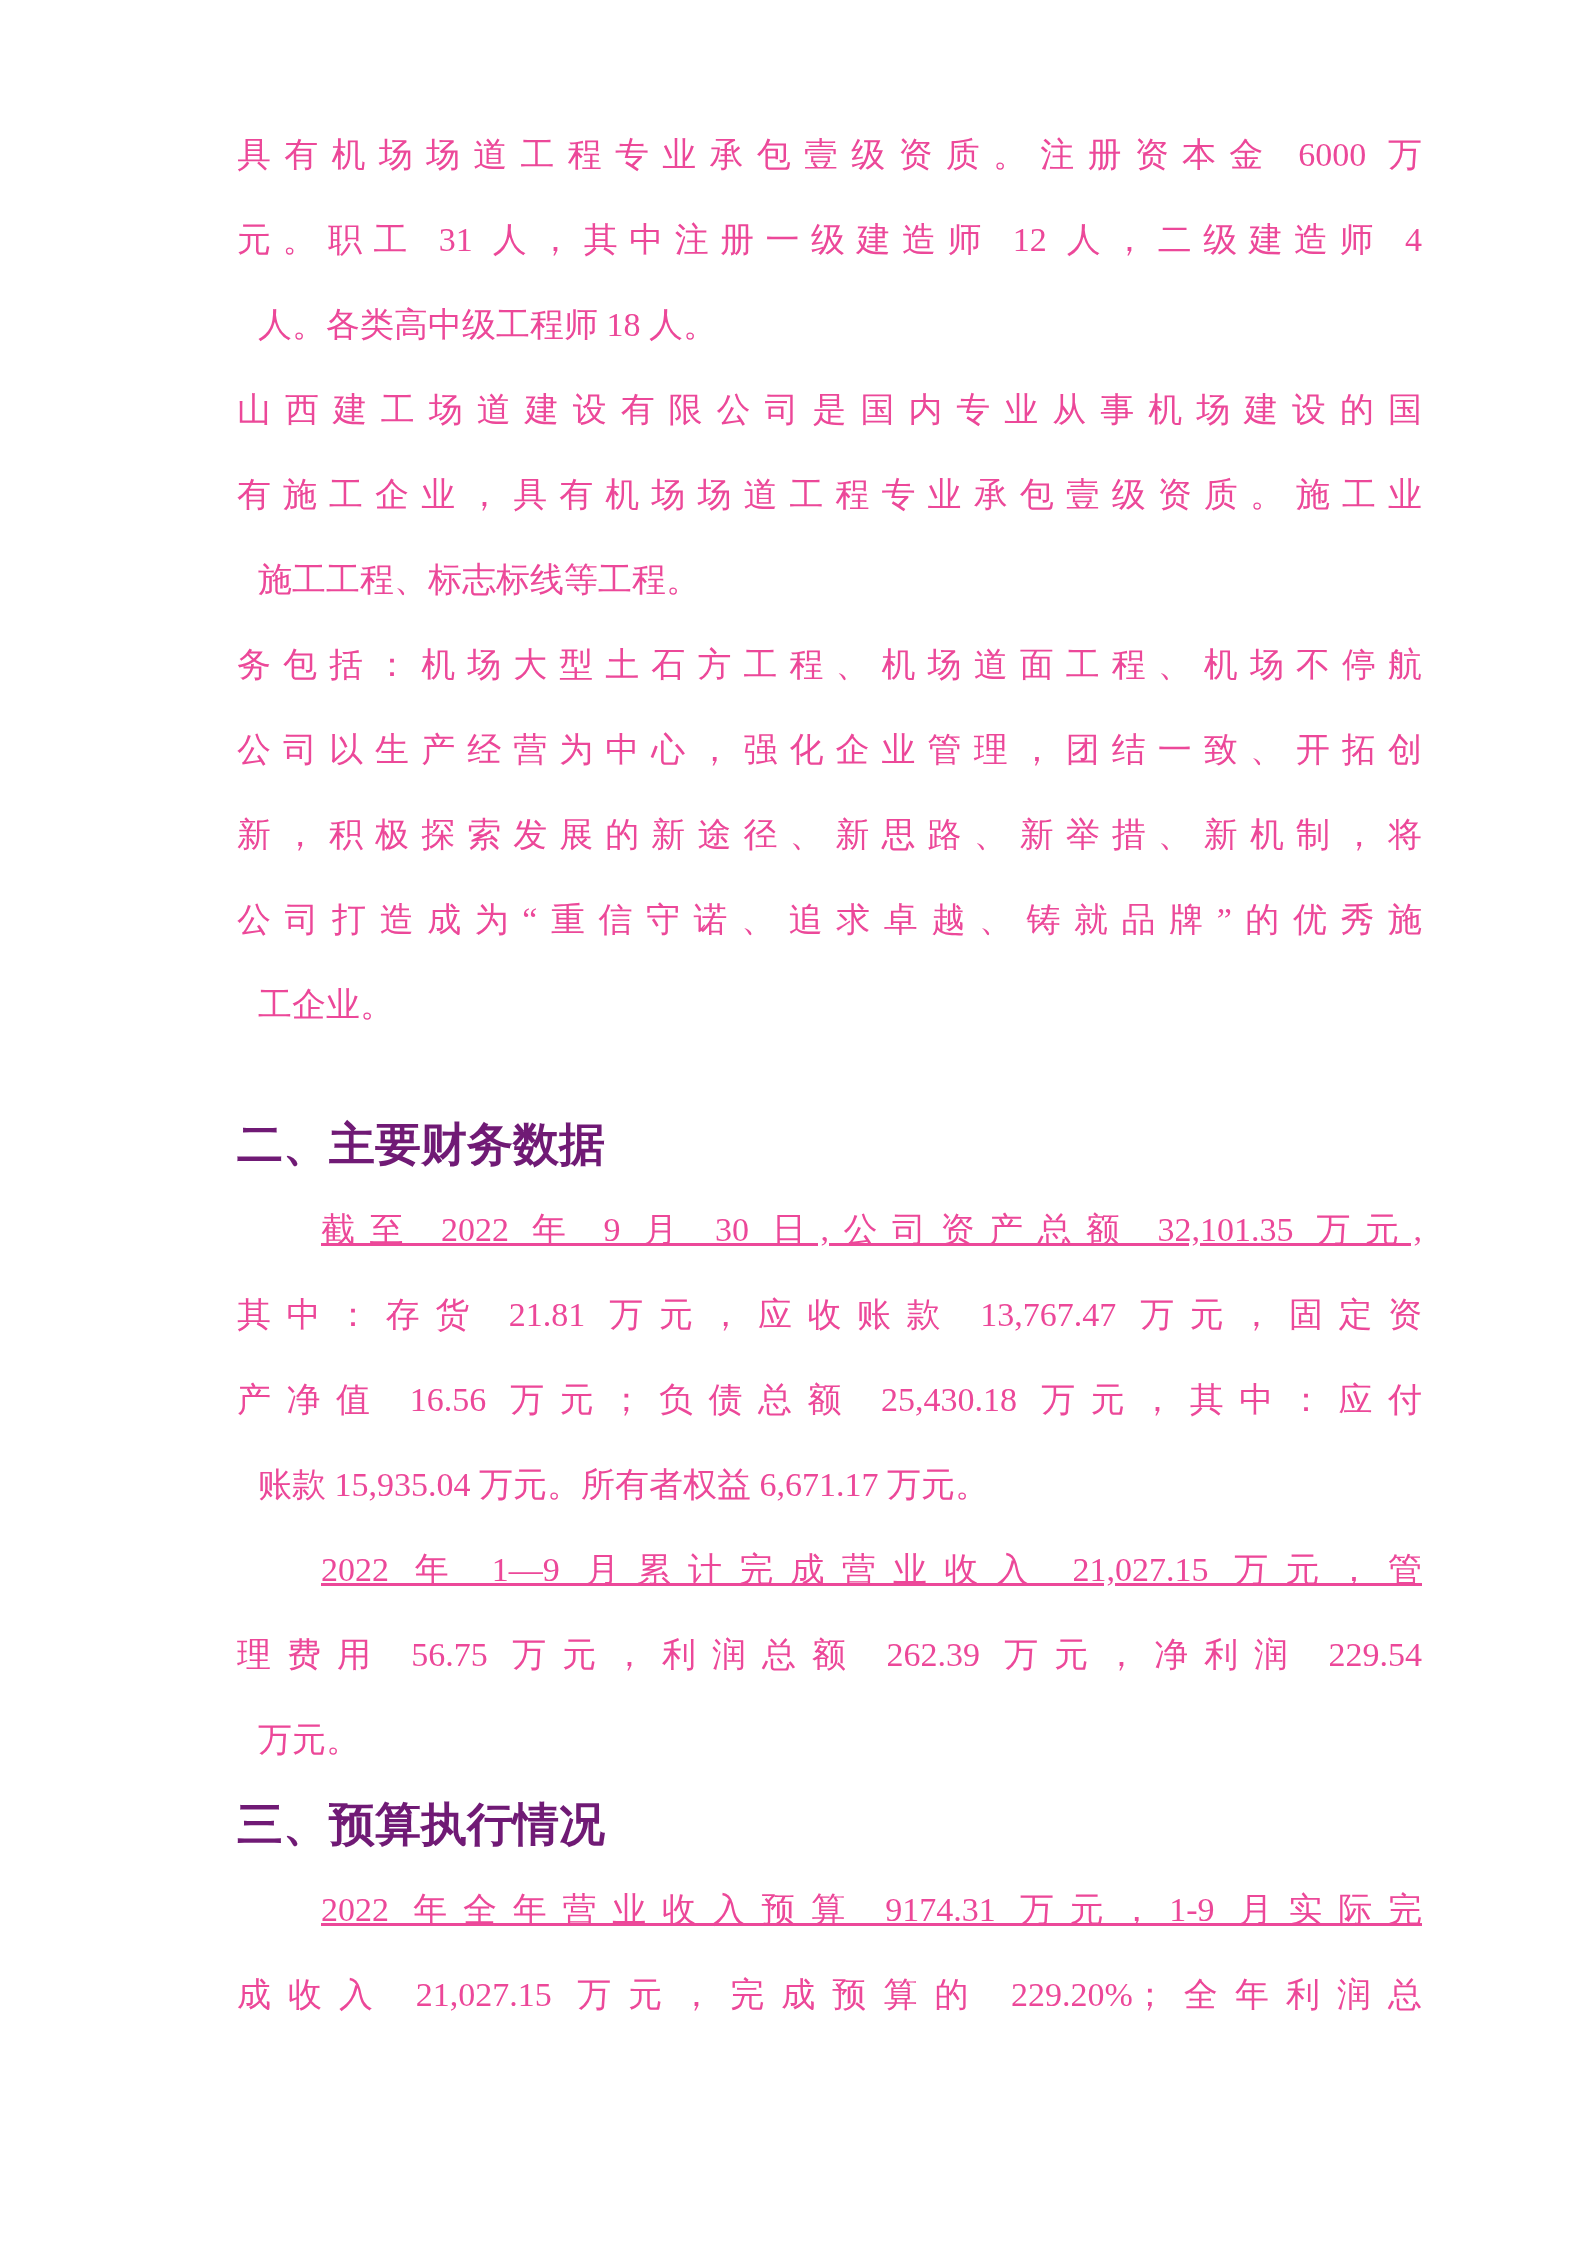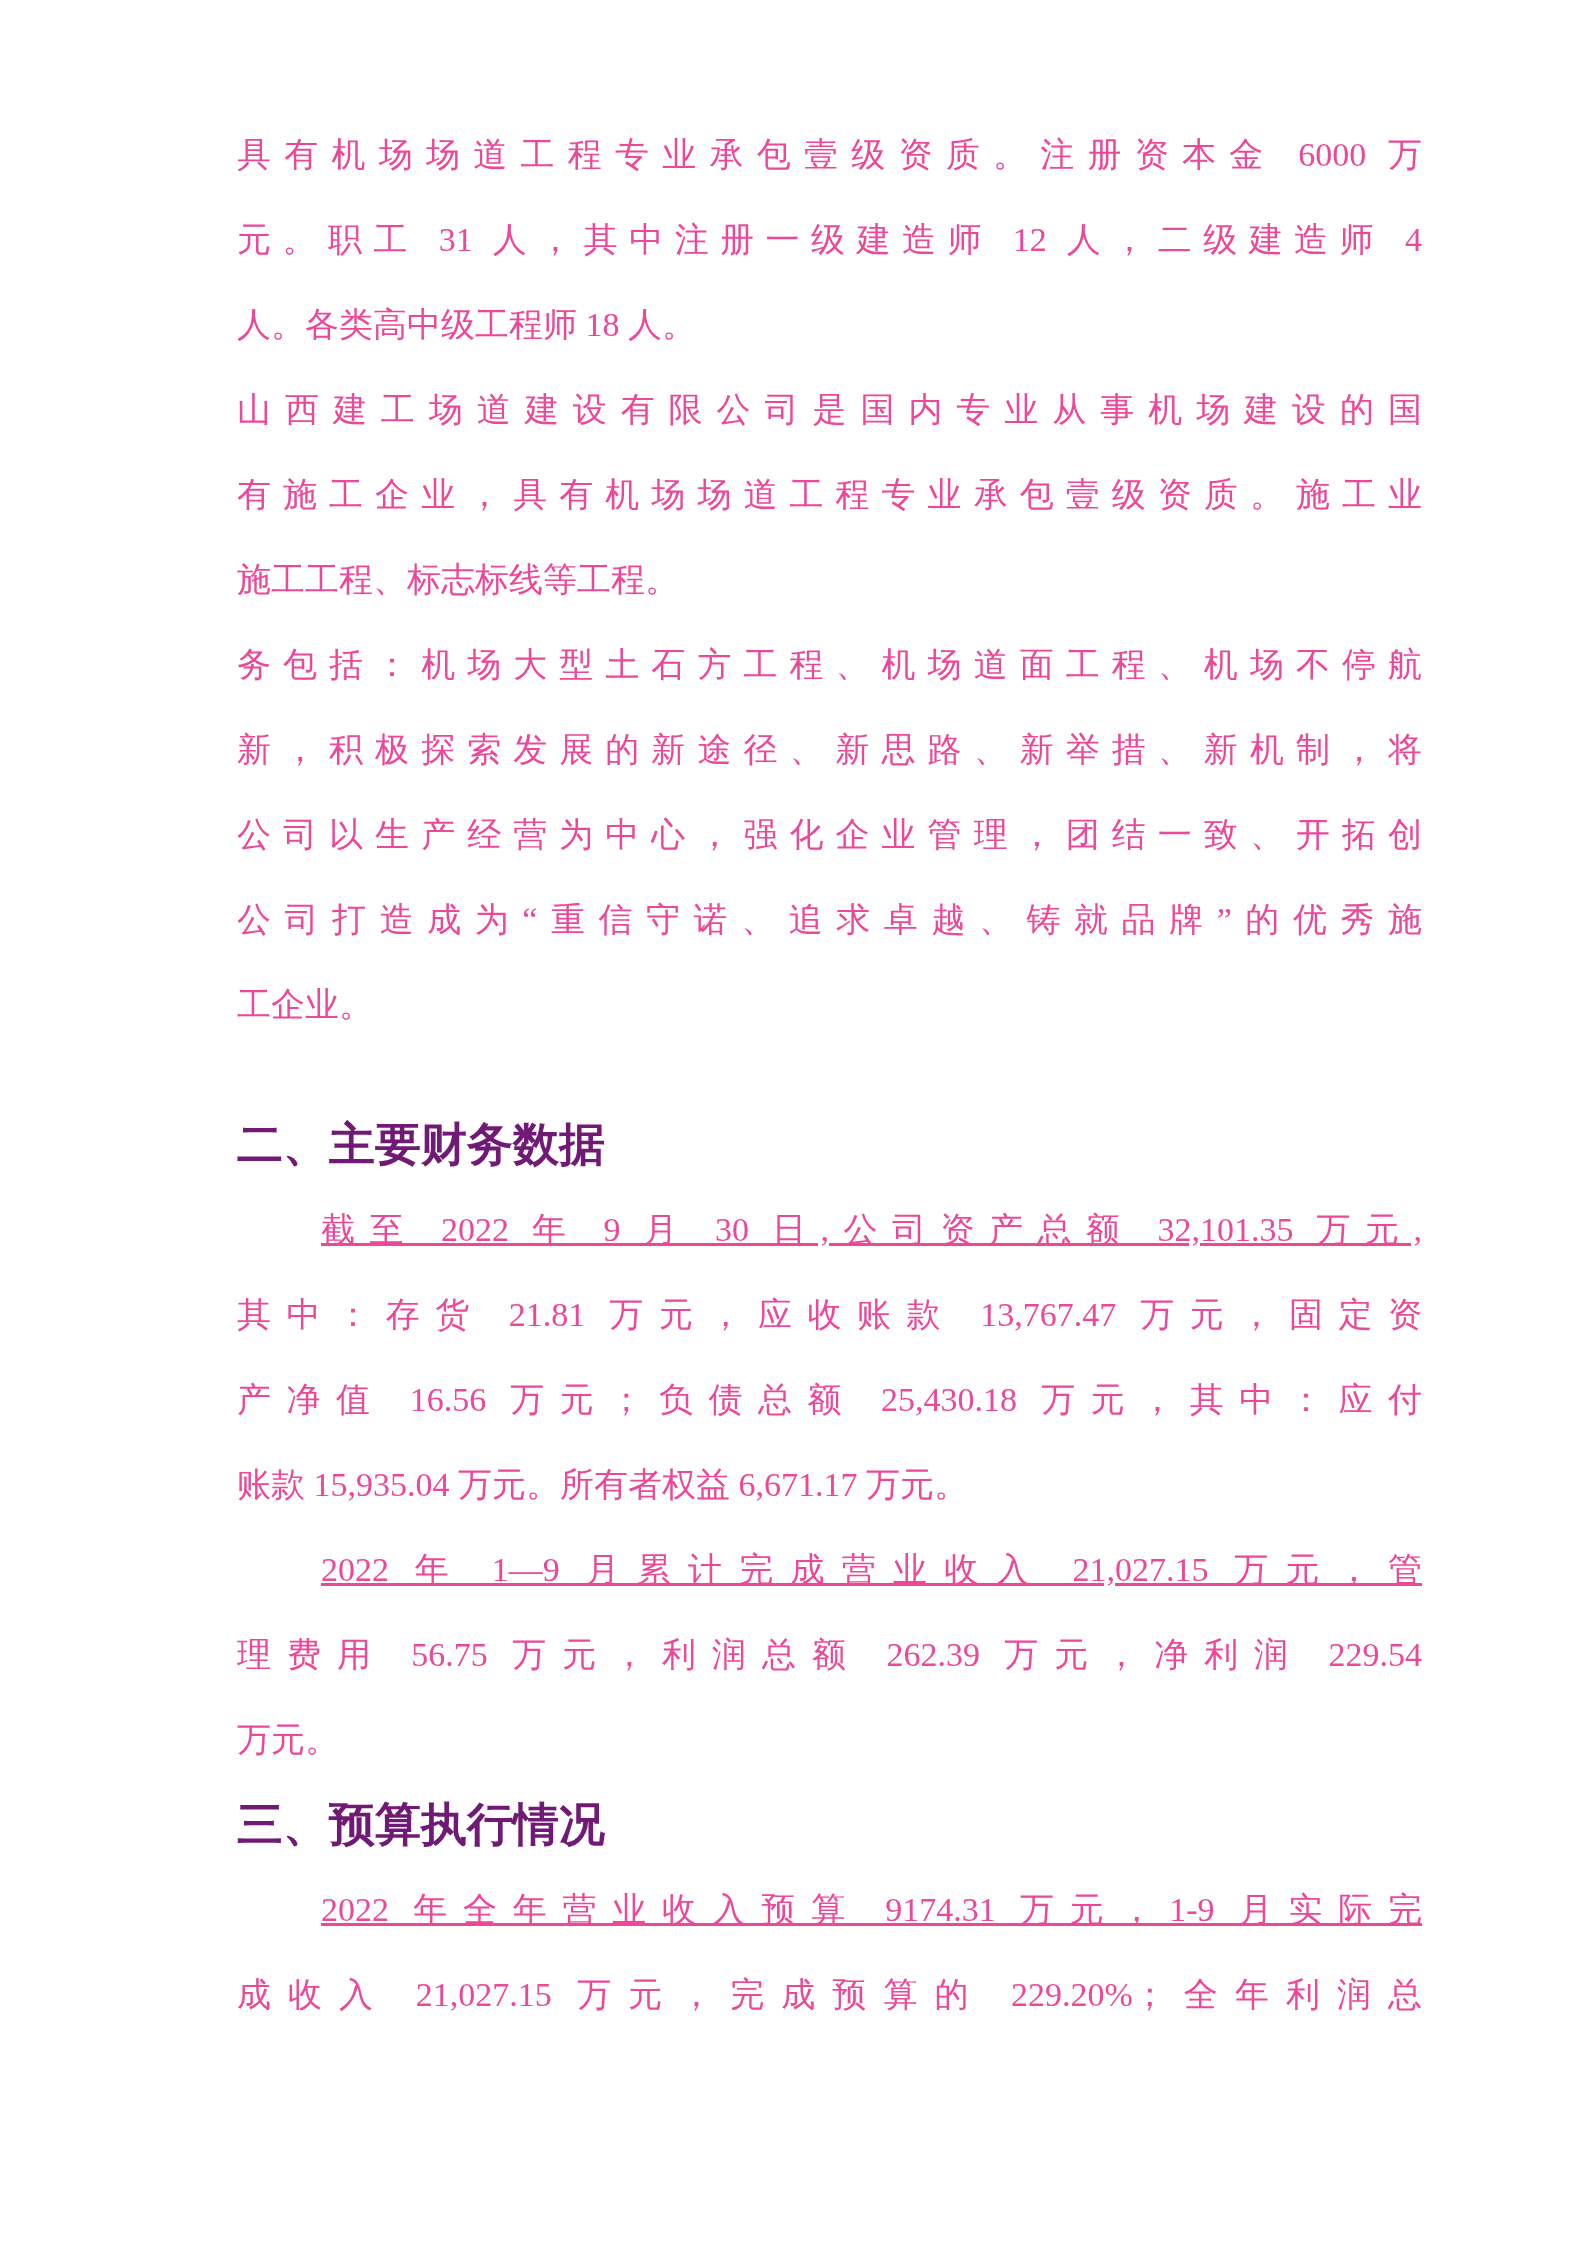--- a/index.html
+++ b/index.html
@@ -33,20 +33,21 @@
   
   .jfull {
     text-align: justify;
     text-align-last: justify;
     text-justify: inter-character;
   }
   
   .jleft {
     text-align: left;
     text-align-last: left;
+    margin-left: 21px;
   }
   
   .indent {
     padding-left: 84px;
   }
   .indent.jfull {
     
     width: 1101px;
     text-decoration: underline;
   }
@@ -70,22 +71,22 @@
 <div class="page">
   <div class="textblock">
 
     <div class="line jfull">具有机场场道工程专业承包壹级资质。注册资本金 6000 万</div>
     <div class="line jfull">元。职工 31 人，其中注册一级建造师 12 人，二级建造师 4</div>
     <div class="line jleft">人。各类高中级工程师 18 人。</div>
     <div class="line jfull">山西建工场道建设有限公司是国内专业从事机场建设的国</div>
     <div class="line jfull">有施工企业，具有机场场道工程专业承包壹级资质。施工业</div>
     <div class="line jleft">施工工程、标志标线等工程。</div>
     <div class="line jfull">务包括：机场大型土石方工程、机场道面工程、机场不停航</div>
+    <div class="line jfull">公司以生产经营为中心，强化企业管理，团结一致、开拓创</div>
     <div class="line jfull">新，积极探索发展的新途径、新思路、新举措、新机制，将</div>
-    <div class="line jfull">公司以生产经营为中心，强化企业管理，团结一致、开拓创</div>
     <div class="line jfull">公司打造成为“重信守诺、追求卓越、铸就品牌”的优秀施</div>
     <div class="line jleft">工企业。</div>
 
     <div class="blank-row"></div>
 
     <h2 class="heading">二、主要财务数据</h2>
 
     <div class="line jfull indent">截至 2022 年 9 月 30 日,公司资产总额 32,101.35 万元,</div>
     <div class="line jfull">其中：存货 21.81 万元，应收账款 13,767.47 万元，固定资</div>
     <div class="line jfull">产净值 16.56 万元；负债总额 25,430.18 万元，其中：应付</div>

